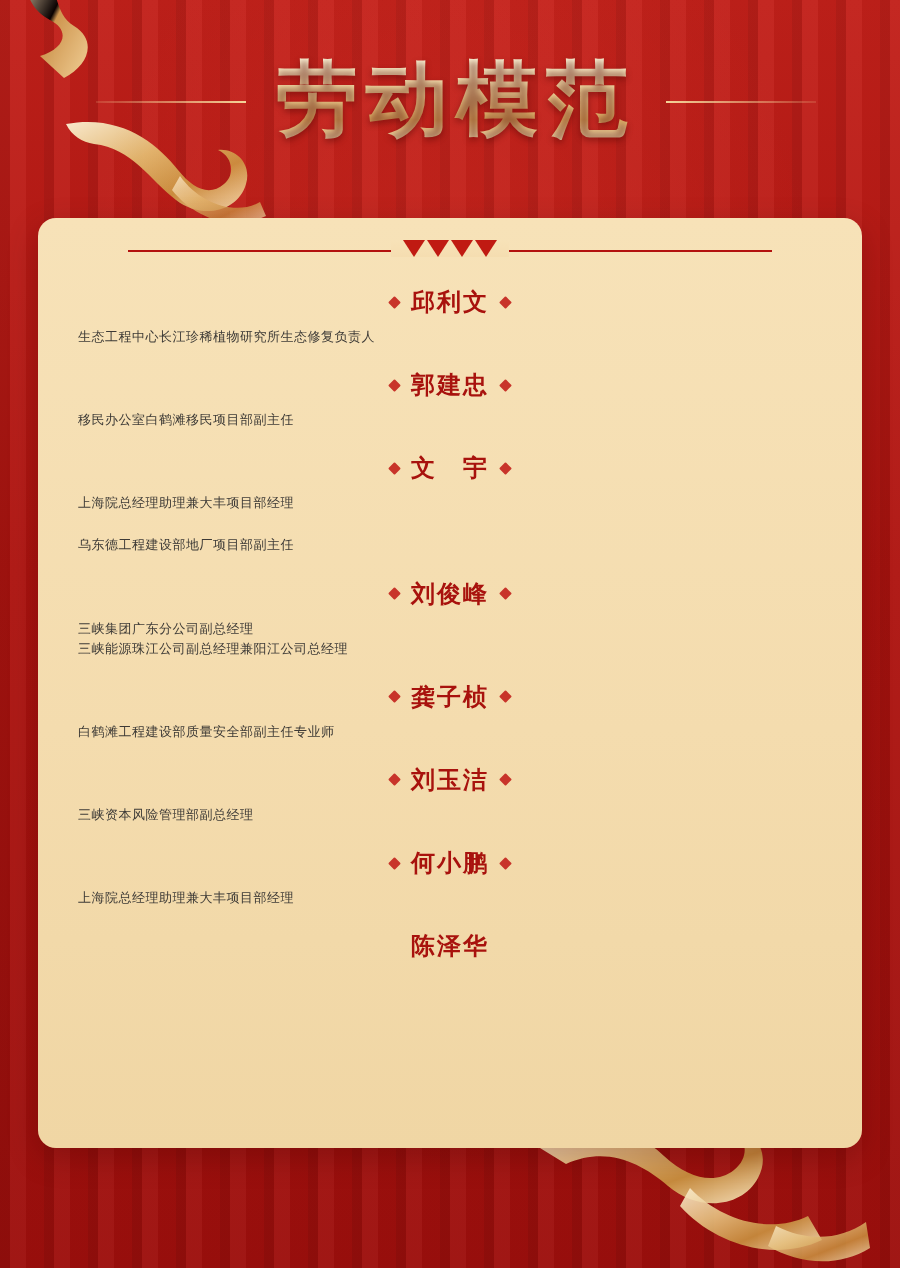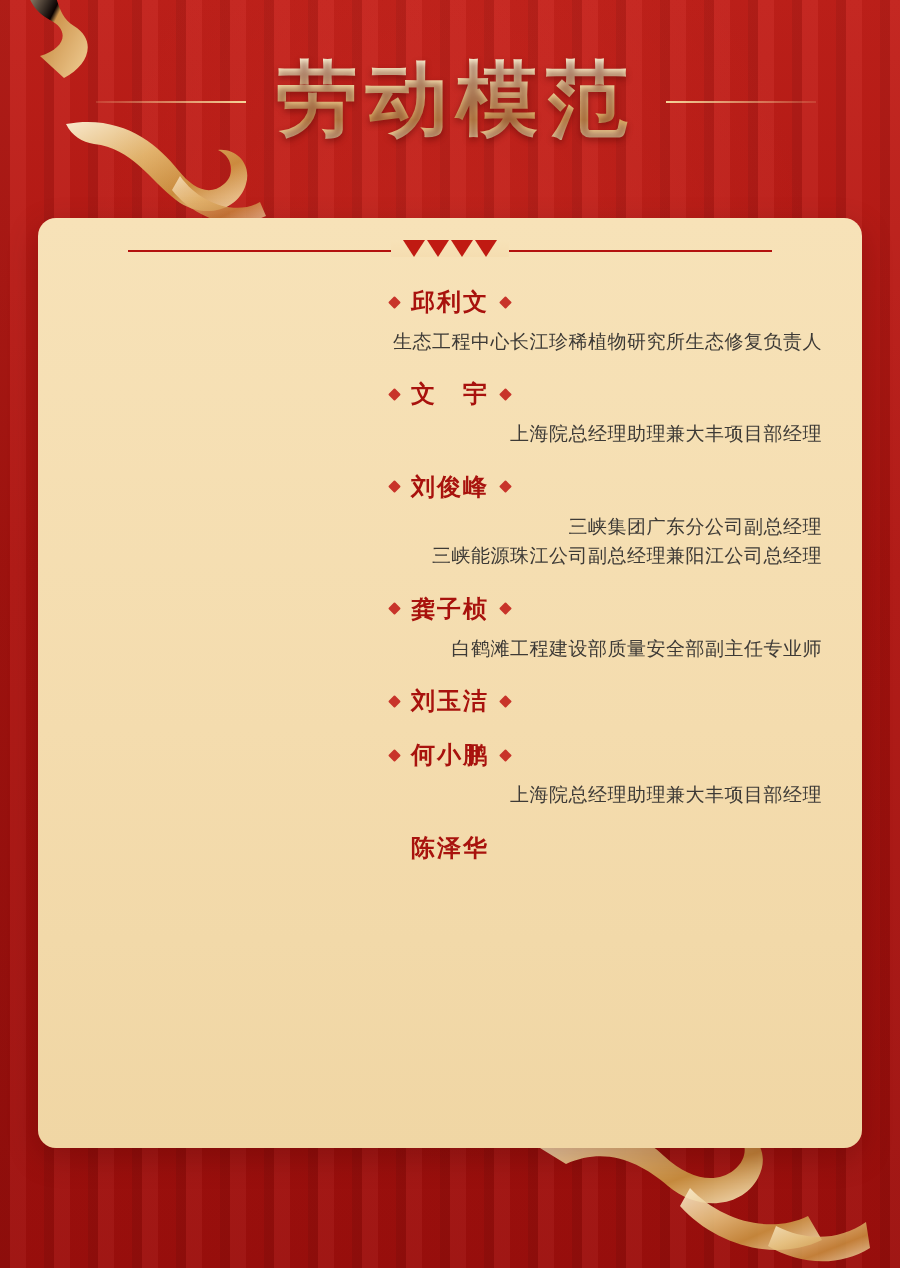--- a/index.html
+++ b/index.html
@@ -128,21 +128,21 @@
   .tri {
     width: 0;
     height: 0;
     border-left: 11px solid transparent;
     border-right: 11px solid transparent;
     border-top: 17px solid #c01a12;
   }
 
   .list {
     padding: 6px 40px 0 40px;
-    text-align: right;
+    text-align: left;
   }
   .entry {
     margin-bottom: 22px;
   }
   .entry:last-of-type { margin-bottom: 10px; }
 
   .name-line {
     display: flex;
     align-items: center;
     justify-content: center;
@@ -157,21 +157,21 @@
     font-family: "DejaVu Sans", "Liberation Sans", sans-serif;
   }
   .dia {
     width: 9px;
     height: 9px;
     background: #c8342a;
     transform: rotate(45deg);
     border-radius: 1px;
   }
   .role {
-    font-size: 19px;
+    font-size: 13px;
     color: #3d3a36;
     line-height: 1.55;
     letter-spacing: 0.5px;
     font-family: Liberation Sans, sans-serif;
   }
 </style>
 </head>
 <body>
 
 <div class="poster">
@@ -244,31 +244,40 @@
 
       <div class="entry">
         <div class="name-line">
           <span class="dia"></span>
           <span class="name">邱利文</span>
           <span class="dia"></span>
         </div>
         <div class="role">生态工程中心长江珍稀植物研究所生态修复负责人</div>
       </div>
 
+      <div class="entry">
+        <div class="name-line">
+          <span class="dia"></span>
+          <span class="name">郭建忠</span>
+          <span class="dia"></span>
+        </div>
+        <div class="role">移民办公室白鹤滩移民项目部副主任</div>
+      </div>
 
       <div class="entry">
         <div class="name-line">
           <span class="dia"></span>
           <span class="name">文　宇</span>
           <span class="dia"></span>
         </div>
         <div class="role">上海院总经理助理兼大丰项目部经理</div>
       </div>
 
       <div class="entry">
+        <div class="role">乌东德工程建设部地厂项目部副主任</div>
       </div>
 
       <div class="entry">
         <div class="name-line">
           <span class="dia"></span>
           <span class="name">刘俊峰</span>
           <span class="dia"></span>
         </div>
         <div class="role">三峡集团广东分公司副总经理</div>
         <div class="role">三峡能源珠江公司副总经理兼阳江公司总经理</div>
@@ -282,20 +291,21 @@
         </div>
         <div class="role">白鹤滩工程建设部质量安全部副主任专业师</div>
       </div>
 
       <div class="entry">
         <div class="name-line">
           <span class="dia"></span>
           <span class="name">刘玉洁</span>
           <span class="dia"></span>
         </div>
+        <div class="role">三峡资本风险管理部副总经理</div>
       </div>
 
       <div class="entry">
         <div class="name-line">
           <span class="dia"></span>
           <span class="name">何小鹏</span>
           <span class="dia"></span>
         </div>
         <div class="role">上海院总经理助理兼大丰项目部经理</div>
       </div>

